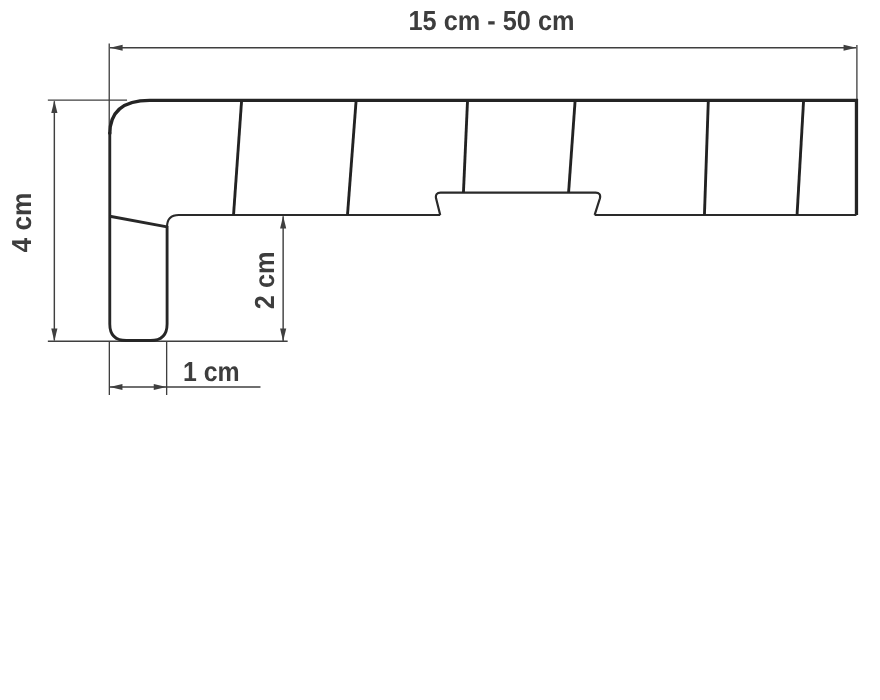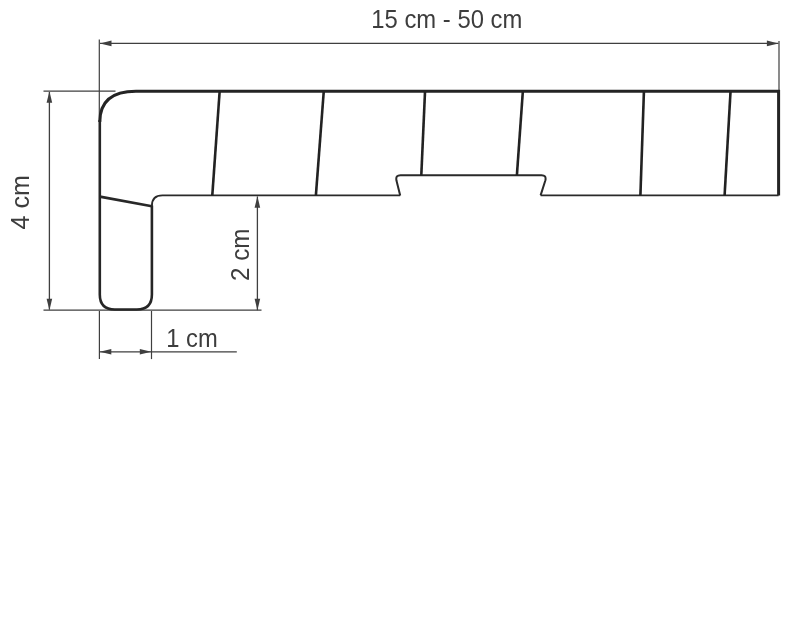--- a/index.html
+++ b/index.html
@@ -1,16 +1,16 @@
 <!DOCTYPE html>
 <html><head>
 <meta charset="utf-8">
 <style>
   html,body{margin:0;padding:0;background:#ffffff;}
-  .stage{position:relative;width:800px;height:636px;background:#ffffff;overflow:hidden;filter:grayscale(1);}
+  .stage{position:relative;width:800px;height:636px;background:#ffffff;overflow:hidden;filter:grayscale(1);font-weight:bold;}
   svg{display:block;}
   text{font-family:"Liberation Sans", sans-serif;fill:#3d3d3d;}
 </style>
 </head>
 <body>
 
 <div class="stage">
 <svg width="800" height="636" viewBox="0 0 800 636">
 
   <text x="446.8" y="27.7" font-size="25" text-anchor="middle" textLength="151" lengthAdjust="spacingAndGlyphs">15 cm - 50 cm</text>

